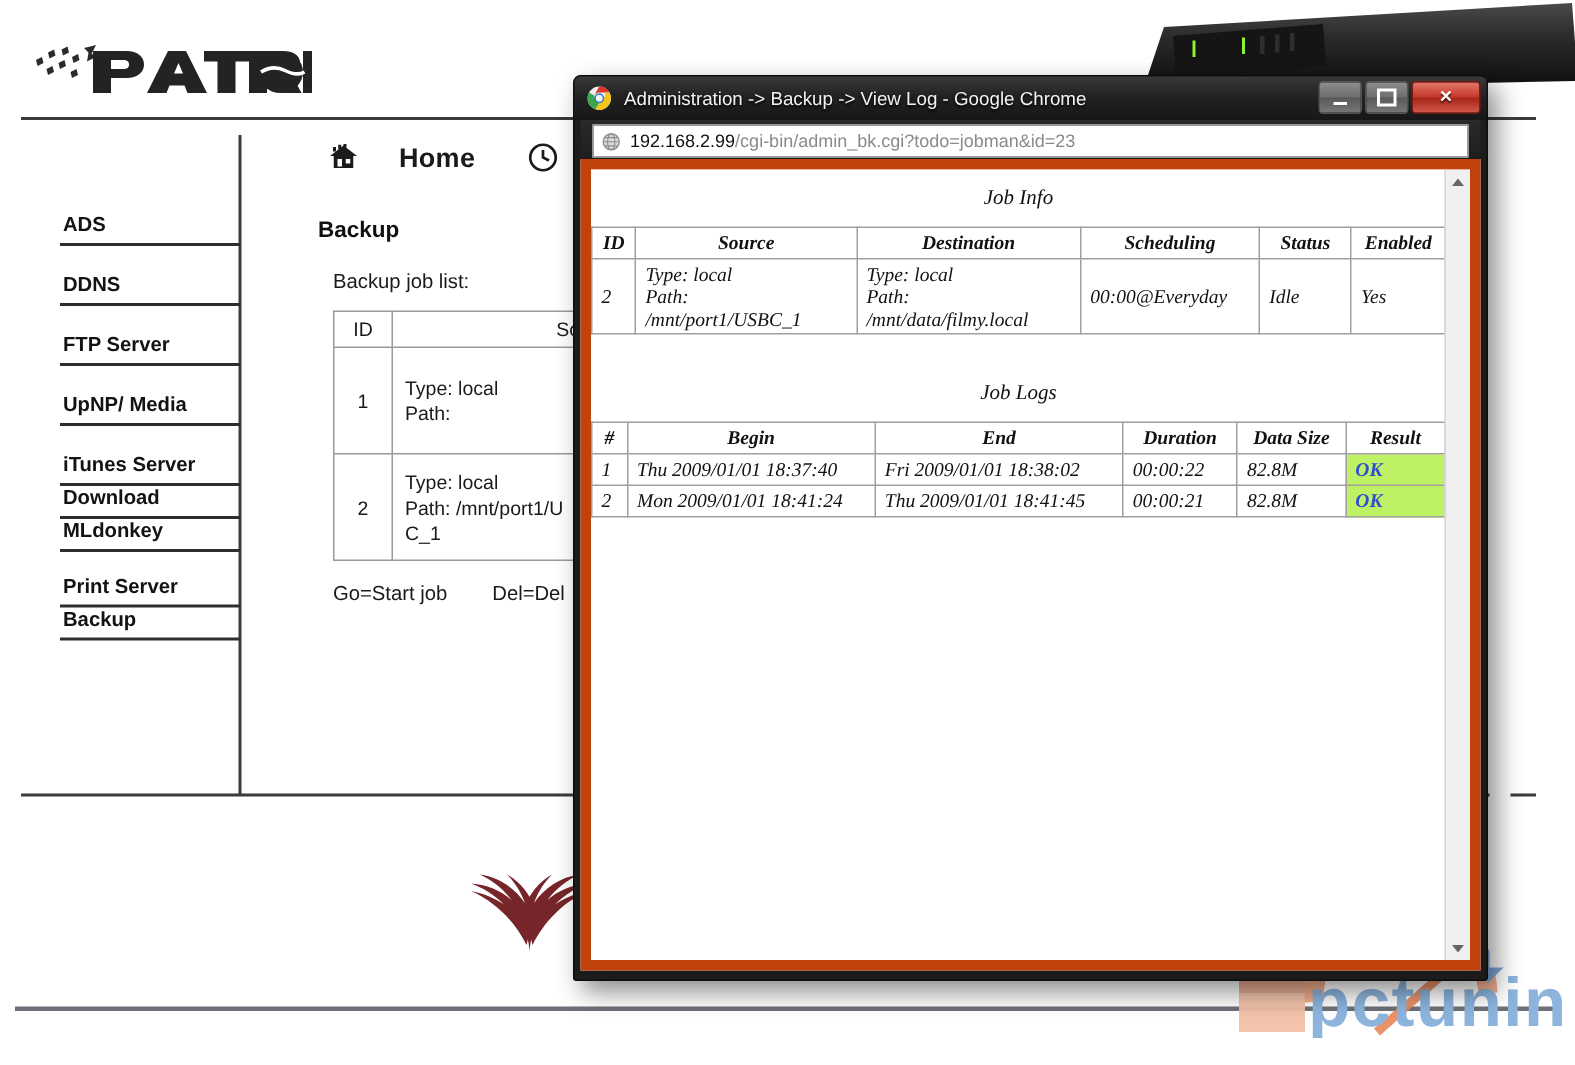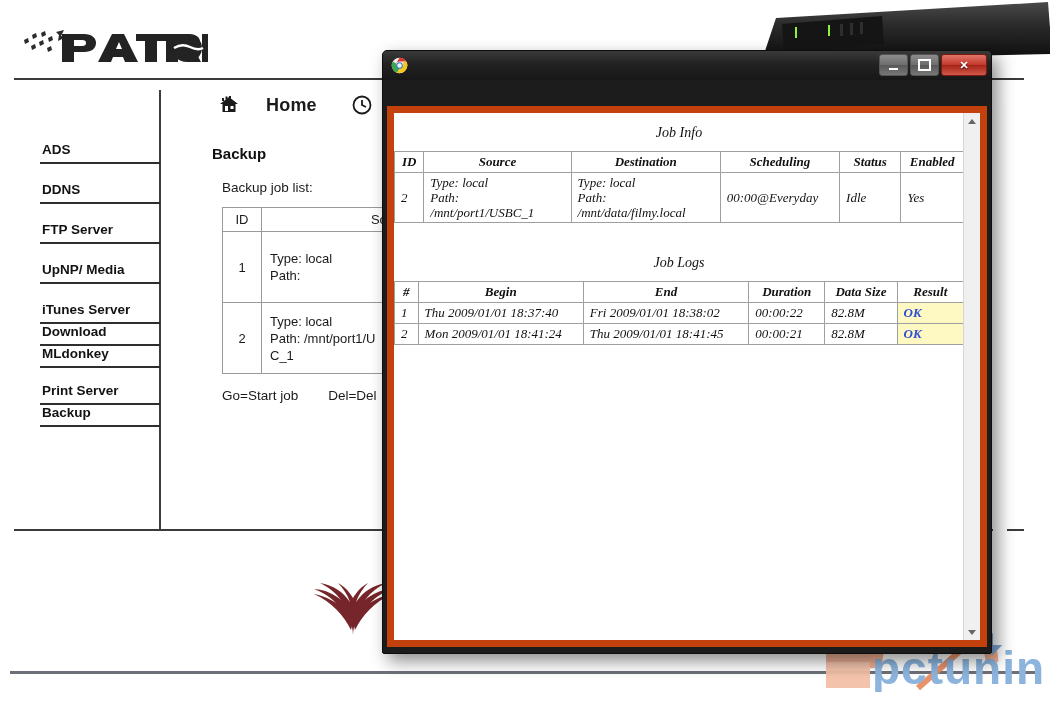--- a/index.html
+++ b/index.html
@@ -89,21 +89,21 @@
                 background: #fff; border: 7px solid #c2410c; overflow: hidden; font-style: italic; }
   .page { position: absolute; left: 0; top: 0; right: 16px; bottom: 0; background: #fff;
           font-family: "Liberation Serif", serif; }
 
   .sect-title { text-align: center; font-size: 14px; color: #111; margin-top: 12px; }
   table.rep { border-collapse: collapse; margin: 10px auto 0 auto; font-size: 13px; color: #111; }
   table.rep th, table.rep td { border: 1px solid #9f9f9f; padding: 2px 6px; }
   table.rep th { text-align: center; font-weight: bold; }
   table.rep.info td { vertical-align: middle; line-height: 15px; }
   table.rep.info td.multi { line-height: 15px; }
-  .ok-cell { background: #fef9c3; }
+  .ok-cell { background: #bef264; }
   .ok-link { color: #2f4fd0; font-weight: bold; }
 
   .vscroll { position: absolute; right: 0; top: 0; bottom: 0; width: 16px;
              background: #f0f0f0; border-left: 1px solid #d6d6d6; }
   .sarrow { position: absolute; left: 0; width: 16px; height: 16px;
             display: flex; align-items: center; justify-content: center; }
   .sarrow.up { top: 0; } .sarrow.down { bottom: 0; }
   .tri { width: 0; height: 0; border-left: 4px solid transparent; border-right: 4px solid transparent; }
   .tri.u { border-bottom: 5px solid #666; }
   .tri.d { border-top: 5px solid #666; }
@@ -293,33 +293,44 @@
 
       <div class="win-titlebar">
         <svg class="chrome-icon" viewBox="0 0 24 24">
           <circle cx="12" cy="12" r="11" fill="#efefef"></circle>
           <path d="M12 1 A11 11 0 0 1 21.5 6.5 L12 6.5 A5.5 5.5 0 0 0 7.2 9.3 Z" fill="#e0342b"></path>
           <path d="M2.5 6.5 A11 11 0 0 0 8.6 22.4 L13.3 14 A5.5 5.5 0 0 1 7.2 9.3 Z" fill="#3ea74b"></path>
           <path d="M21.5 6.5 A11 11 0 0 1 8.6 22.4 L13.3 14 A5.5 5.5 0 0 0 17 6.5 Z" fill="#f7c61a"></path>
           <circle cx="12" cy="12" r="4.6" fill="#2b7ad4"></circle>
           <circle cx="12" cy="12" r="3.2" fill="#eef4fb"></circle>
         </svg>
+        <span class="win-title">Administration -&gt; Backup -&gt; View Log - Google Chrome</span>
         <div class="wbtns">
           <div class="wbtn">
             <span class="wglyph min"></span>
           </div>
           <div class="wbtn">
             <span class="wglyph max"></span>
           </div>
           <div class="wbtn close">
             <span class="wglyph">✕</span>
           </div>
         </div>
       </div>
 
+      <div class="win-toolbar">
+        <div class="omnibox">
+          <svg class="globe" viewBox="0 0 16 16">
+            <circle cx="8" cy="8" r="6.6" fill="#d9d9d9" stroke="#8d8d8d" stroke-width="1.1"></circle>
+            <ellipse cx="8" cy="8" rx="3" ry="6.6" fill="none" stroke="#8d8d8d" stroke-width=".9"></ellipse>
+            <path d="M1.6 8 H14.4 M2.8 4.6 H13.2 M2.8 11.4 H13.2" stroke="#8d8d8d" stroke-width=".9" fill="none"></path>
+          </svg>
+          <span class="urltext"><b>192.168.2.99</b><span>/cgi-bin/admin_bk.cgi?todo=jobman&amp;id=23</span></span>
+        </div>
+      </div>
 
       <div class="win-client">
         <div class="page">
 
           <div class="sect-title">Job Info</div>
 
           <table class="rep info">
             <thead>
               <tr>
                 <th style="width:18px">ID</th>

